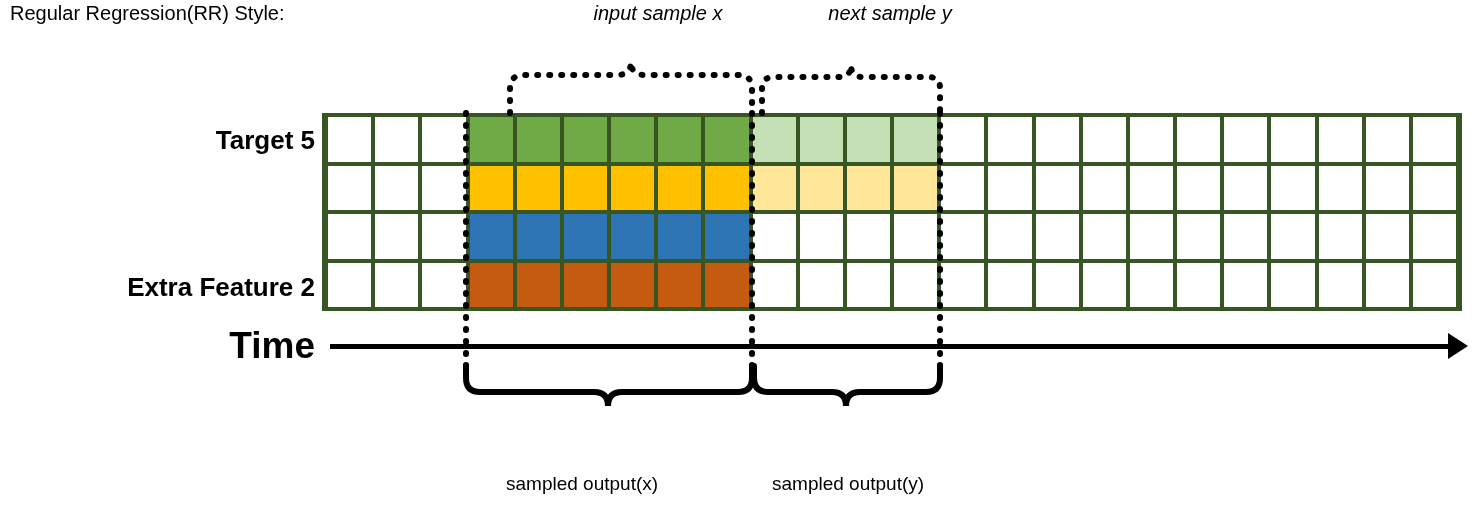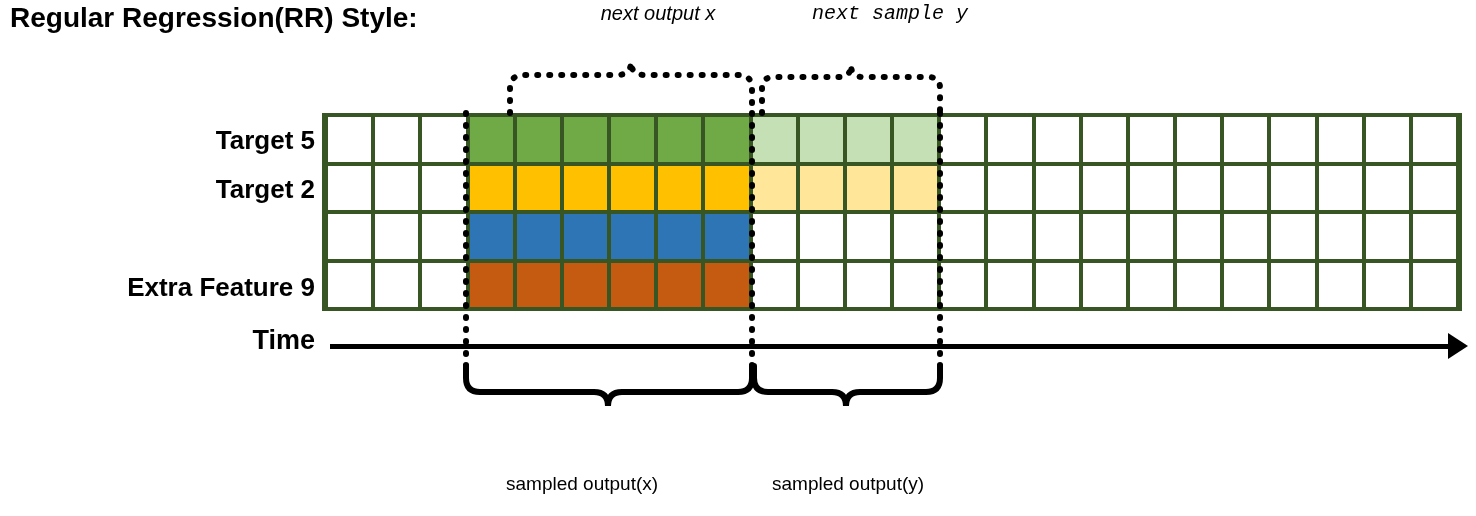--- a/index.html
+++ b/index.html
@@ -10,31 +10,31 @@
     overflow:hidden;
     position:relative;
   }
   #root{position:absolute;left:0;top:0;width:1476px;height:516px;}
 
   .abs{position:absolute;}
 
   
   #title{
     left:10px; top:2px;
-    font-size:28px; font-weight:700; color:#000;
+    font-size:20px; font-weight:400; color:#000;
     white-space:nowrap;
   }
 
   
   .top-label{
     font-size:20px; font-style:italic; font-weight:500; color:#000;
     white-space:nowrap; text-align:center;
   }
   #lbl-x{ left:578px; top:2px; width:160px; }
-  #lbl-y{ left:810px; top:2px; width:160px;font-family:Liberation Mono, monospace; }
+  #lbl-y{ left:810px; top:2px; width:160px; }
 
   
   .row-label{
     font-size:26px; font-weight:700; color:#000;
     white-space:nowrap; text-align:right;
     width:265px; left:50px; height:49px; line-height:49px;
   }
   #rl0{ top:116px; }
   #rl1{ top:165px; }
   #rl2{ top:214px; }
@@ -58,21 +58,21 @@
     background:#ffffff;
     margin:0 2px;
     box-sizing:border-box;
   }
   .grid-row + .grid-row{ margin-top:4px; }
 
   
   #time-label{
     left:150px; top:325px; width:165px;
     text-align:right;
-    font-size:27px; font-weight:700; color:#000;
+    font-size:37px; font-weight:700; color:#000;
     white-space:nowrap;
   }
   #time-axis{
     left:330px; top:344px; width:1130px; height:5px;
     background:#000;
   }
   #time-arrow{
     left:1448px; top:333px;
     width:0;height:0;
     border-top:13px solid transparent;
@@ -91,26 +91,25 @@
   svg{ display:block; overflow:visible; }
   #overlay{ left:0; top:0; width:1476px; height:516px; pointer-events:none; }
 </style>
 </head>
 <body>
 
 <div id="root">
 
   <div class="abs" id="title">Regular Regression(RR) Style:</div>
 
-  <div class="abs top-label" id="lbl-x">next output x</div>
+  <div class="abs top-label" id="lbl-x">input sample x</div>
   <div class="abs top-label" id="lbl-y">next sample y</div>
 
   <div class="abs row-label" id="rl0">Target 5</div>
-  <div class="abs row-label" id="rl1">Target 2</div>
-  <div class="abs row-label" id="rl3">Extra Feature 9</div>
+  <div class="abs row-label" id="rl3">Extra Feature 2</div>
 
   <div class="abs" id="grid">
       <div class="grid-row">
         <div class="cell" style="background: rgb(255, 255, 255);"></div>
         <div class="cell" style="background: rgb(255, 255, 255);"></div>
         <div class="cell" style="background: rgb(255, 255, 255);"></div>
         <div class="cell" style="background: rgb(111, 170, 70);"></div>
         <div class="cell" style="background: rgb(111, 170, 70);"></div>
         <div class="cell" style="background: rgb(111, 170, 70);"></div>
         <div class="cell" style="background: rgb(111, 170, 70);"></div>

